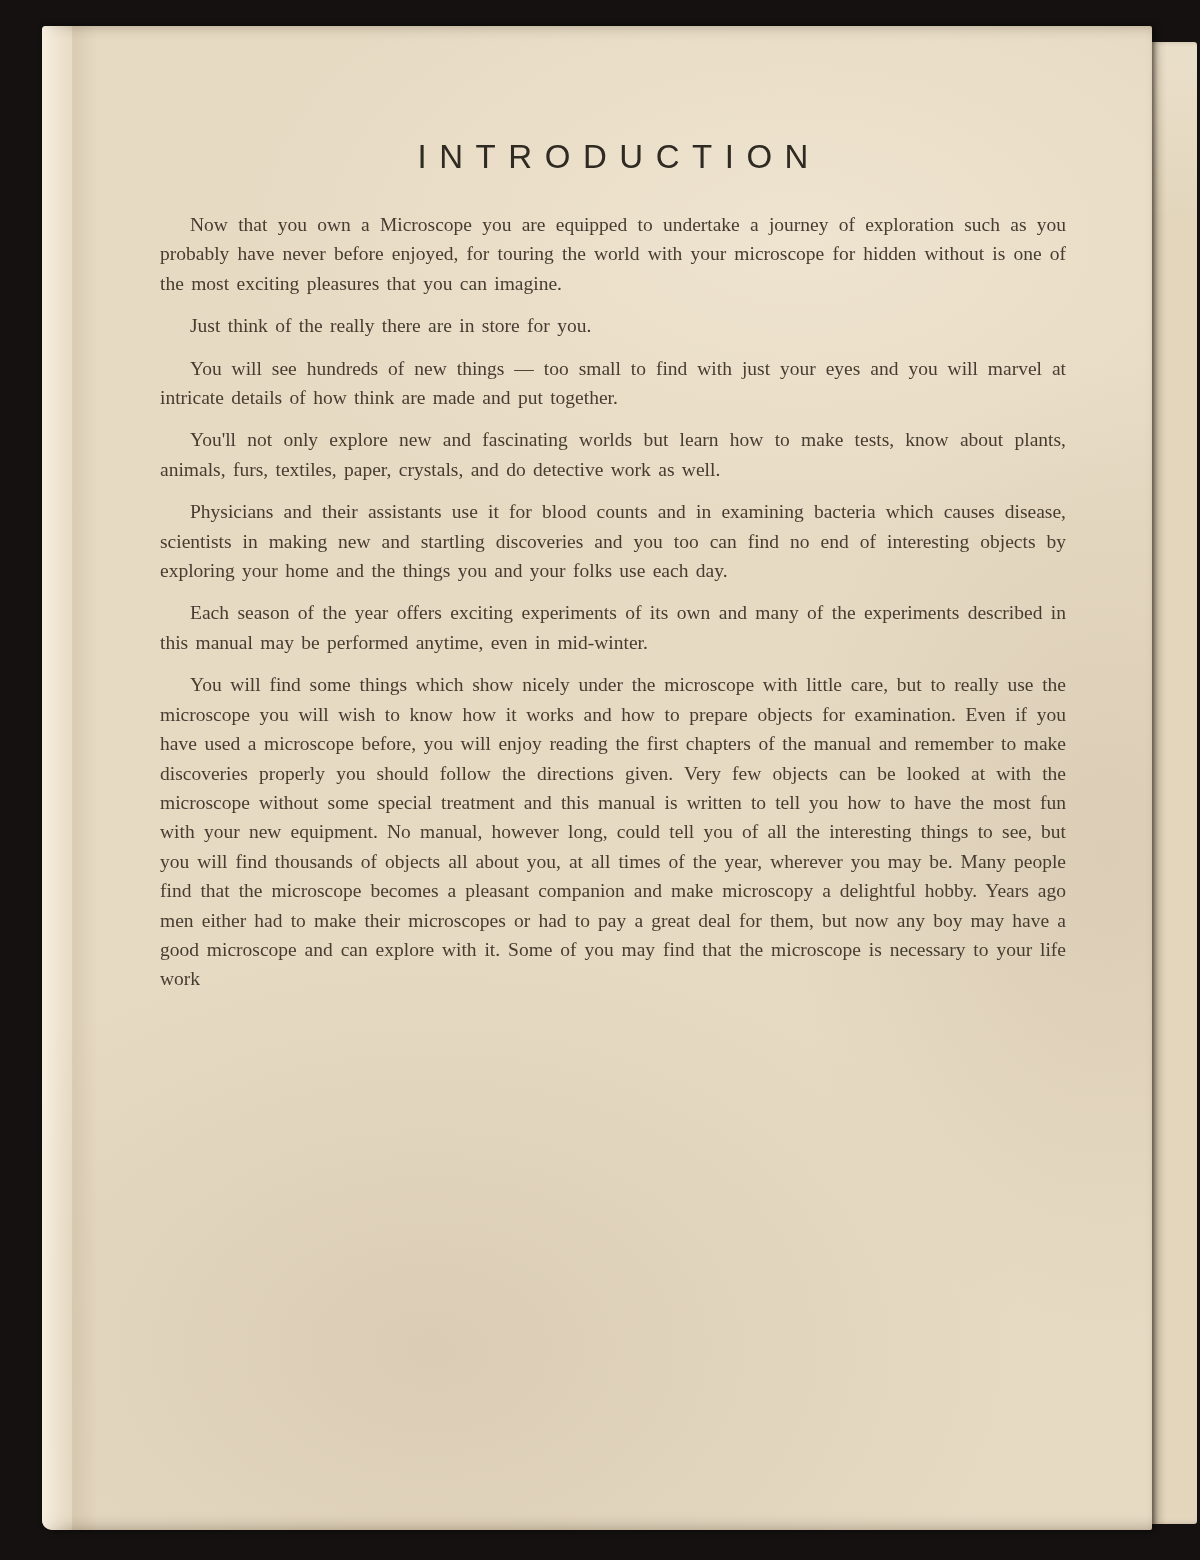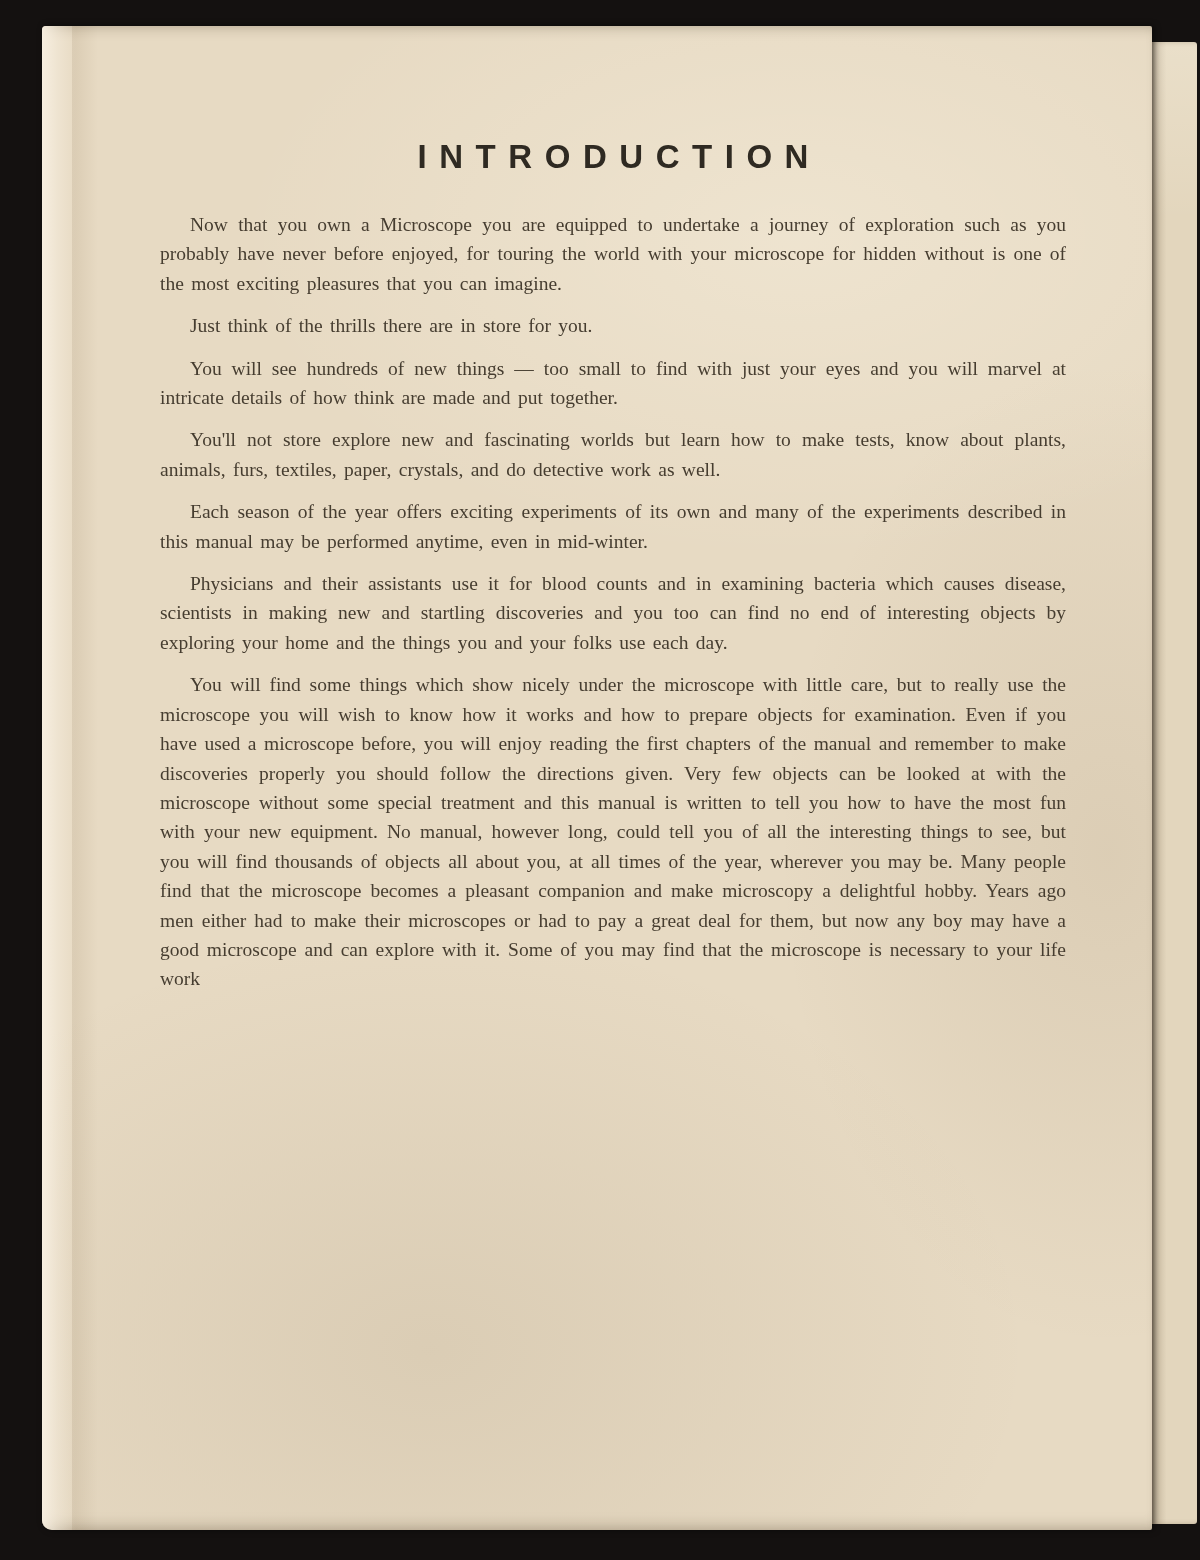--- a/index.html
+++ b/index.html
@@ -78,21 +78,21 @@
     position: absolute;
     left: 118px;
     right: 86px;
     top: 0;
   }
 
   .title {
     margin: 112px 0 34px 0;
     text-align: center;
     font-family: "Liberation Sans", sans-serif;
-    font-weight: 700;
+    font-weight: 400;
     font-size: 33px;
     letter-spacing: 0.38em;
     text-indent: 0.38em; 
     color: #2f2a22;
   }
 
   .body-text p {
     margin: 0 0 13px 0;
     text-align: justify;
     text-indent: 30px;
@@ -109,21 +109,21 @@
 
 <div class="page">
   <div class="binding-edge"></div>
   <div class="binding-shadow"></div>
 
   <div class="content">
     <h1 class="title">INTRODUCTION</h1>
 
     <div class="body-text">
       <p>Now that you own a Microscope you are equipped to undertake a journey of exploration such as you probably have never before enjoyed, for touring the world with your microscope for hidden without is one of the most exciting pleasures that you can imagine.</p>
-      <p>Just think of the thrills there are in store for you.</p>
+      <p>Just think of the really there are in store for you.</p>
       <p>You will see hundreds of new things — too small to find with just your eyes and you will marvel at intricate details of how think are made and put together.</p>
-      <p>You'll not store explore new and fascinating worlds but learn how to make tests, know about plants, animals, furs, textiles, paper, crystals, and do detective work as well.</p>
+      <p>You'll not only explore new and fascinating worlds but learn how to make tests, know about plants, animals, furs, textiles, paper, crystals, and do detective work as well.</p>
+      <p>Physicians and their assistants use it for blood counts and in examining bacteria which causes disease, scientists in making new and startling discoveries and you too can find no end of interesting objects by exploring your home and the things you and your folks use each day.</p>
       <p>Each season of the year offers exciting experiments of its own and many of the experiments described in this manual may be performed anytime, even in mid-winter.</p>
-      <p>Physicians and their assistants use it for blood counts and in examining bacteria which causes disease, scientists in making new and startling discoveries and you too can find no end of interesting objects by exploring your home and the things you and your folks use each day.</p>
       <p>You will find some things which show nicely under the microscope with little care, but to really use the microscope you will wish to know how it works and how to prepare objects for examination. Even if you have used a microscope before, you will enjoy reading the first chapters of the manual and remember to make discoveries properly you should follow the directions given. Very few objects can be looked at with the microscope without some special treatment and this manual is written to tell you how to have the most fun with your new equipment. No manual, however long, could tell you of all the interesting things to see, but you will find thousands of objects all about you, at all times of the year, wherever you may be. Many people find that the microscope becomes a pleasant companion and make microscopy a delightful hobby. Years ago men either had to make their microscopes or had to pay a great deal for them, but now any boy may have a good microscope and can explore with it. Some of you may find that the microscope is necessary to your life work</p>
     </div>
   </div>
 </div>
 
 </body></html>

